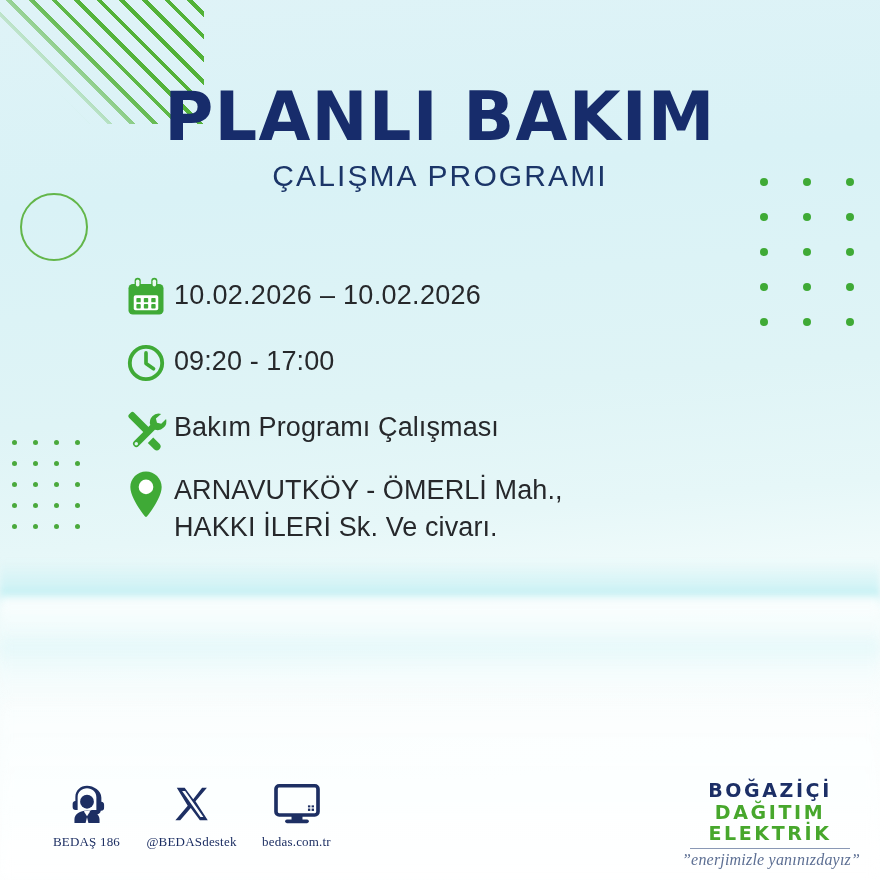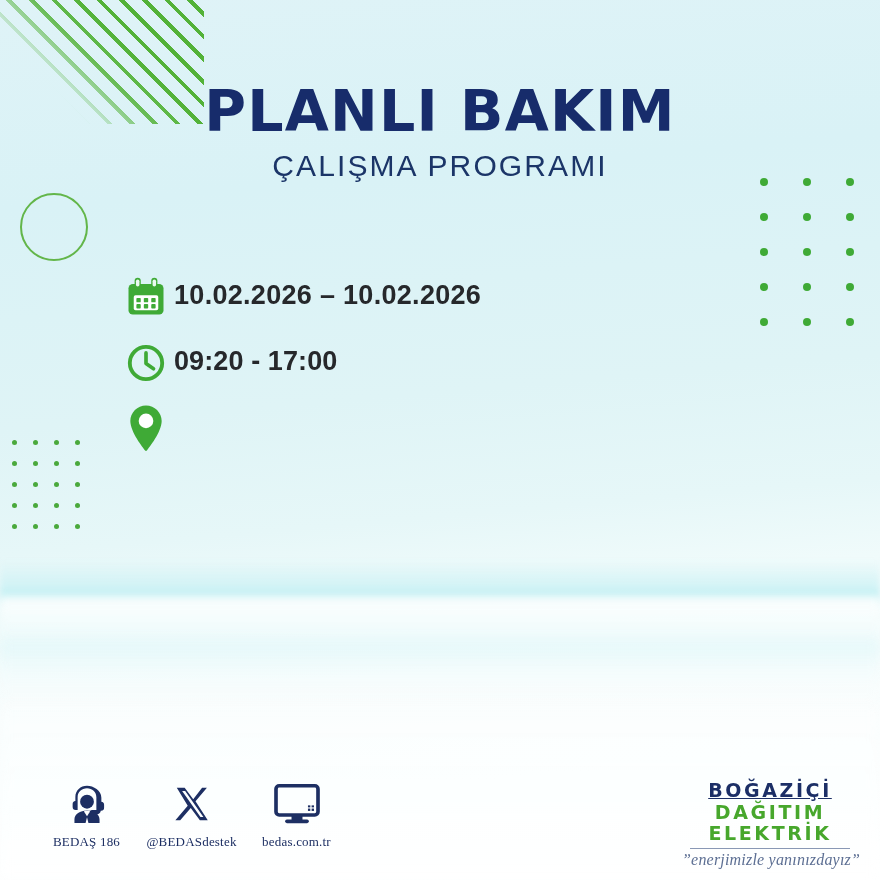--- a/index.html
+++ b/index.html
@@ -106,21 +106,21 @@
   
   .heading-block {
     position: absolute;
     left: 0;
     top: 82px;
     width: 880px;
     text-align: center;
   }
   .title-main {
     font-family: "DejaVu Sans", sans-serif;
-    font-size: 57px;
+    font-size: 67px;
     font-weight: bold;
     letter-spacing: 1.2px;
     color: #172c6b;
     line-height: 1.05;
     white-space: nowrap;
   }
   .title-sub {
     margin-top: 7px;
     font-family: "Liberation Sans", sans-serif;
     font-size: 30px;
@@ -130,21 +130,20 @@
     line-height: 1.1;
     white-space: nowrap;
   }
 
   
   .info-list {
     position: absolute;
     left: 118px;
     top: 272px;
     width: 700px;
-    font-weight: bold;
   }
   .info-row {
     display: flex;
     align-items: flex-start;
     margin-bottom: 16px;
   }
   .info-row .icon-wrap {
     flex: 0 0 56px;
     width: 56px;
     height: 50px;
@@ -205,21 +204,21 @@
     text-align: center;
     width: 176px;
   }
   .brand .b-line {
     font-family: "DejaVu Sans", sans-serif;
     font-size: 19px;
     font-weight: bold;
     letter-spacing: 2.6px;
     line-height: 1.14;
   }
-  .brand .b1 { color: #1c2f66; text-decoration: underline; }
+  .brand .b1 { color: #1c2f66; }
   .brand .b2, .brand .b3 { color: #47a72c; }
   .brand .b-rule {
     height: 1px;
     background: #8a98b5;
     margin: 3px 8px 2px 8px;
   }
   .brand .b-tag {
     font-family: "Liberation Serif", serif;
     font-style: italic;
     font-size: 16px;
@@ -314,27 +313,43 @@
     <div class="info-row" id="row-time">
       <span class="icon-wrap">
         <svg width="42" height="42" viewBox="0 0 48 48" aria-hidden="true">
           <circle cx="24" cy="24" r="18.5" fill="none" stroke="#3faa36" stroke-width="4.4"></circle>
           <path d="M24 12.5 V24.6 L32.6 30.6" fill="none" stroke="#3faa36" stroke-width="4.2" stroke-linecap="round" stroke-linejoin="round"></path>
         </svg>
       </span>
       <span class="info-text">09:20 - 17:00</span>
     </div>
 
+    <div class="info-row" id="row-worktype">
+      <span class="icon-wrap">
+        <svg width="44" height="44" viewBox="0 0 48 48" aria-hidden="true">
+          <g fill="#3faa36">
+            <path d="M40.5 7.5a9.6 9.6 0 0 0-11.8 12.2L10.9 37.4a3.6 3.6 0 1 0 5.1 5.1l17.7-17.8A9.6 9.6 0 0 0 45.9 13l-5.3 5.3-4.6-1.2-1.2-4.6zM13.4 38.2a1.9 1.9 0 1 1 0 3.8 1.9 1.9 0 0 1 0-3.8z"></path>
+            <path d="M7.6 6.1 5.4 8.3a2.3 2.3 0 0 0 0 3.3l17.2 17.2 5.5-5.5L10.9 6.1a2.3 2.3 0 0 0-3.3 0z" transform="translate(0,0)"></path>
+            <path d="M31.9 33.3 39 40.4a4.2 4.2 0 0 1-5.9 5.9l-7.1-7.1 5.9-5.9z"></path>
+          </g>
+        </svg>
+      </span>
+      <span class="info-text">Bakım Programı Çalışması</span>
+    </div>
 
     <div class="info-row" id="row-location">
       <span class="icon-wrap">
         <svg width="42" height="50" viewBox="0 0 40 52" aria-hidden="true">
           <path d="M20 1.5C11 1.5 3.7 8.8 3.7 17.8c0 11.3 13.3 28 15.2 30.4a1.4 1.4 0 0 0 2.2 0c1.9-2.4 15.2-19.1 15.2-30.4C36.3 8.8 29 1.5 20 1.5z" fill="#3faa36"></path>
           <circle cx="20" cy="17.6" r="7.6" fill="#ffffff"></circle>
         </svg>
+      </span>
+      <span class="info-text">
+        <span class="line1">ARNAVUTKÖY - ÖMERLİ Mah.,</span>
+        <span class="line2">HAKKI İLERİ Sk. Ve civarı.</span>
       </span>
     </div>
 
   </div>
 
   <div class="footer">
 
     <div class="contacts">
 
       <div class="contact">

